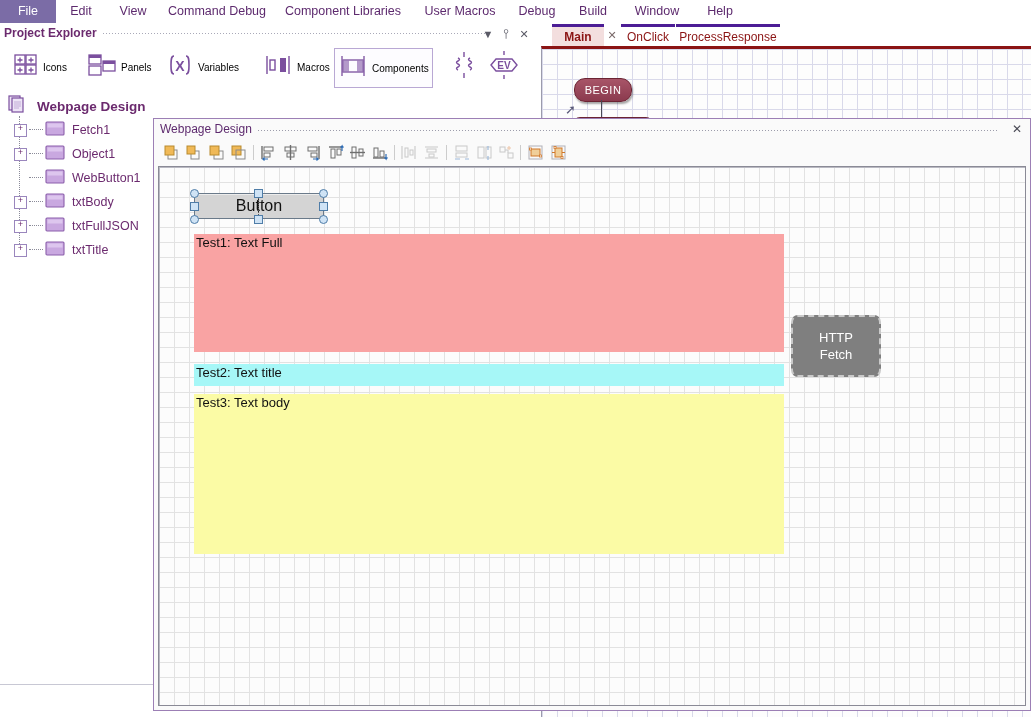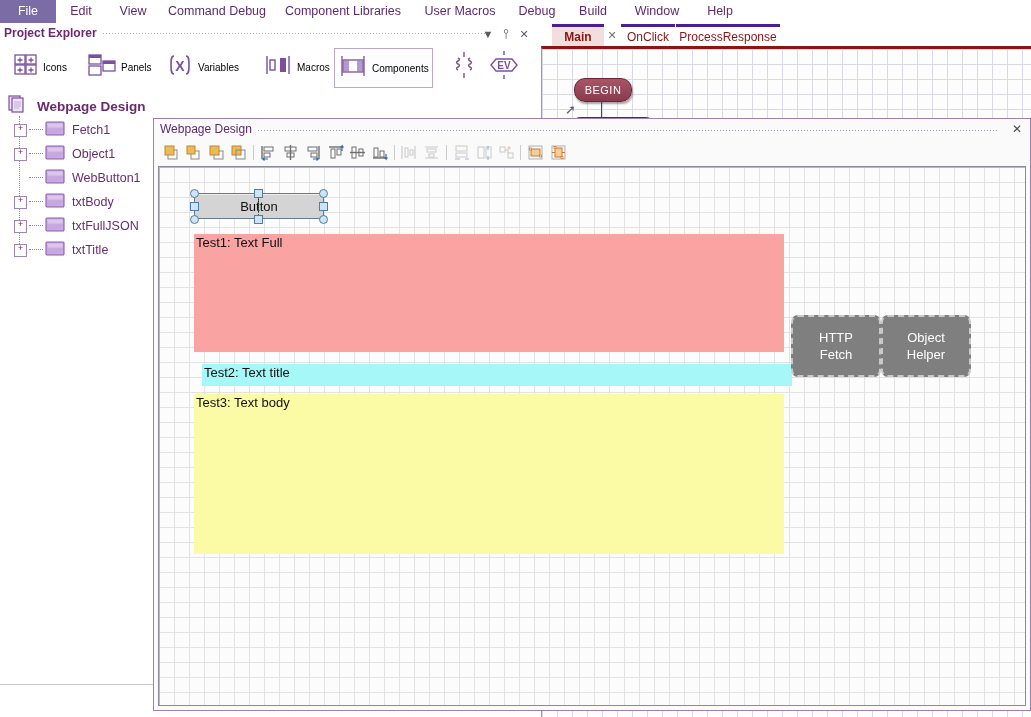--- a/index.html
+++ b/index.html
@@ -268,21 +268,21 @@
     border: 1px solid #8a8a96;
     box-shadow: inset 1px 1px 0 #b9b9c2;
     box-sizing: border-box;
     overflow: hidden;
   }
   .widget { position: absolute; box-sizing: border-box; }
   .btn-widget {
     background: #d4d4d4;
     border: 1px solid #6a7a8a;
     border-radius: 3px;
-    font-size: 13px;
+    font-size: 16px;
     color: #111111;
     display: flex; align-items: center; justify-content: center;
     box-shadow: inset 0 1px 0 #ececec;
     cursor: pointer;
   }
   .caret {
     position: absolute;
     width: 0; height: 14px;
     border-left: 1px solid #222;
   }
@@ -732,31 +732,27 @@
       <div class="handle corner" style="left:160px;top:22px;"></div>
       <div class="handle" style="left:31px;top:35px;"></div>
       <div class="handle" style="left:160px;top:35px;"></div>
       <div class="handle corner" style="left:31px;top:48px;"></div>
       <div class="handle" style="left:95px;top:48px;"></div>
       <div class="handle corner" style="left:160px;top:48px;"></div>
 
       <div class="widget label-widget" style="left:35px;top:67px;width:590px;height:118px;background:#f9a3a3;">
         <span>Test1:  Text Full</span>
       </div>
-      <div class="widget label-widget" style="left:35px;top:197px;width:590px;height:22px;background:#a6f7f7;margin-left:8px;">
+      <div class="widget label-widget" style="left:35px;top:197px;width:590px;height:22px;background:#a6f7f7;">
         <span>Test2: Text title</span>
       </div>
       <div class="widget label-widget" style="left:35px;top:227px;width:590px;height:160px;background:#fbfba5;">
         <span>Test3: Text body</span>
       </div>
 
       <div class="widget comp-box" style="left:632px;top:148px;width:90px;height:62px;">
         <span>HTTP</span>
         <span>Fetch</span>
       </div>
-      <div class="widget comp-box" style="left:722px;top:148px;width:90px;height:62px;">
-        <span>Object</span>
-        <span>Helper</span>
-      </div>
     </div>
   </div>
 
 </div>
 
 </body></html>

